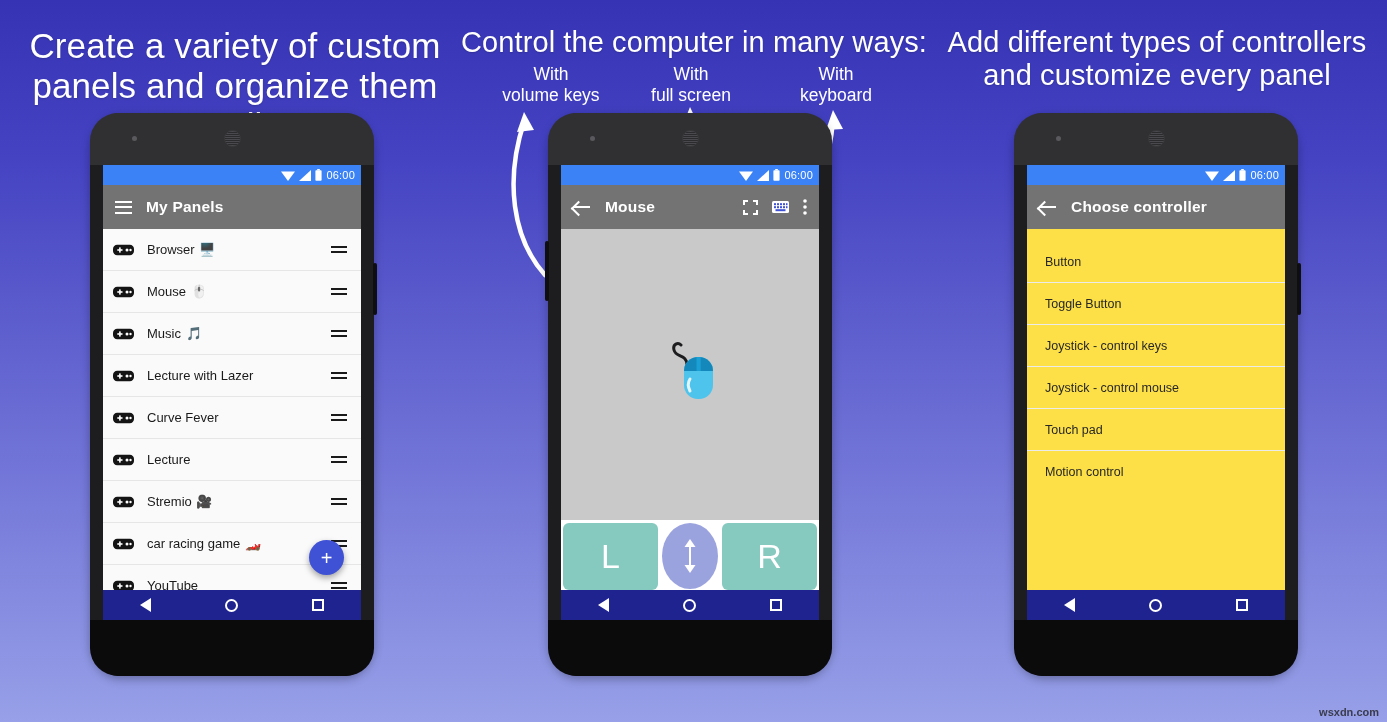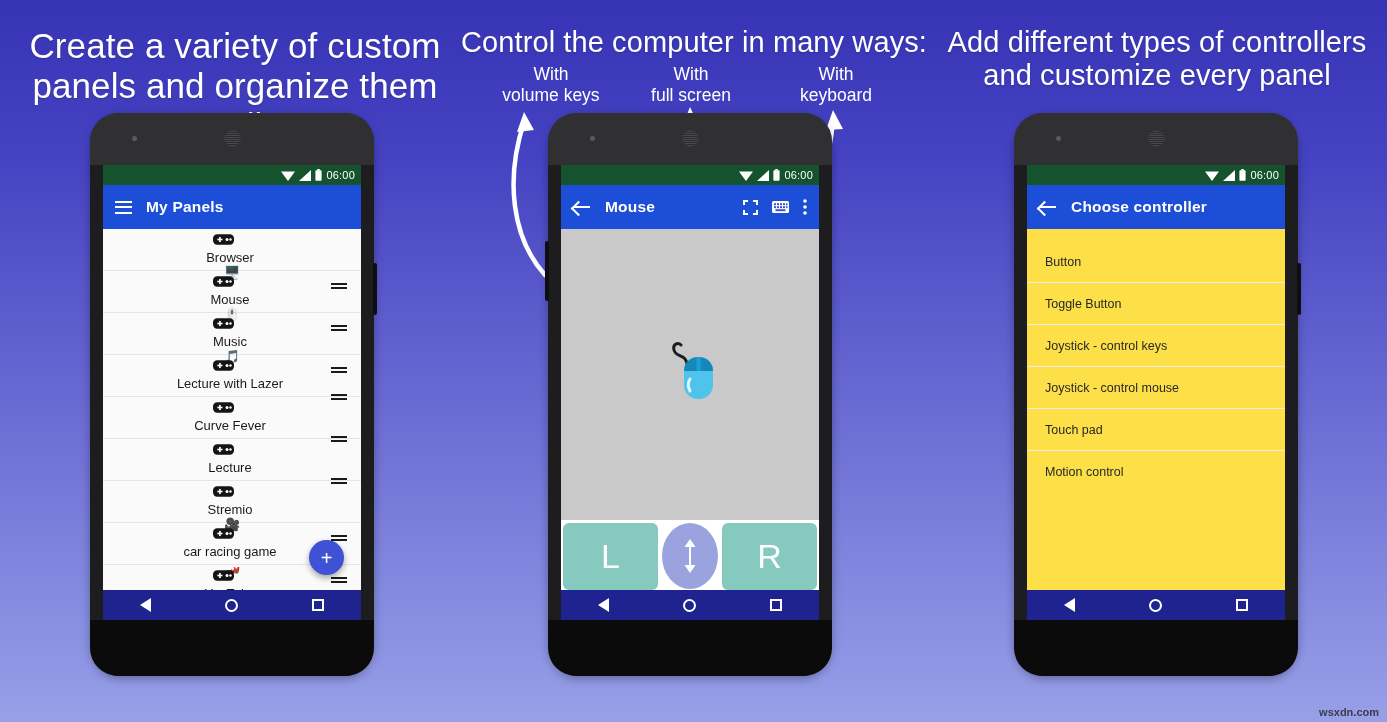--- a/index.html
+++ b/index.html
@@ -68,45 +68,45 @@
   .vol-key {
     position: absolute; width: 4px; height: 52px; background: #0e0e10;
     border-radius: 2px; right: -3px; top: 150px;
   }
 
   
   .screen {
     position: absolute; overflow: hidden; background: #fafafa;
   }
   .statusbar {
-    height: 20px; background: #14532d; position: relative;
+    height: 20px; background: #3b82f6; position: relative;
     display: flex; align-items: center; justify-content: flex-end;
     padding-right: 6px; gap: 4px;
   }
   .sb-time { color: #fff; font-size: 11px; letter-spacing: 0.2px; }
   .sb-ico { display: block; }
 
   .appbar {
-    height: 44px; background: #1d4ed8; display: flex; align-items: center;
+    height: 44px; background: #737373; display: flex; align-items: center;
     padding: 0 12px; gap: 14px; color: #fff;
   }
   .appbar-title { font-size: 15.5px; font-weight: 700; letter-spacing: 0.2px; }
   .appbar-spacer { flex: 1; }
 
   .hamburger { width: 17px; height: 13px; position: relative; cursor: pointer; }
   .hamburger i { position: absolute; left: 0; width: 100%; height: 2px; background: #fff; }
   .hamburger i:nth-child(1){ top: 0; }
   .hamburger i:nth-child(2){ top: 5.5px; }
   .hamburger i:nth-child(3){ top: 11px; }
 
   
   .panel-list { background: #fafafa; }
   .panel-row {
     height: 42px; display: flex; align-items: center; padding: 0 14px 0 10px;
-    border-bottom: 1px solid #e6e6e6; position: relative; flex-direction: column;
+    border-bottom: 1px solid #e6e6e6; position: relative;
   }
   .gamepad-ico { width: 21px; height: 12px; flex: 0 0 21px; margin-right: 13px; }
   .panel-name { font-size: 13px; color: #1a1a1a; white-space: nowrap; }
   .panel-emoji { font-size: 13px; margin-left: 5px; }
   .drag-handle { margin-left: auto; width: 16px; }
   .drag-handle i { display: block; height: 2px; background: #1a1a1a; margin: 2.5px 0; }
 
   .fab {
     position: absolute; width: 35px; height: 35px; border-radius: 50%;
     background: #3f51d4; color: #fff; display: flex; align-items: center;

